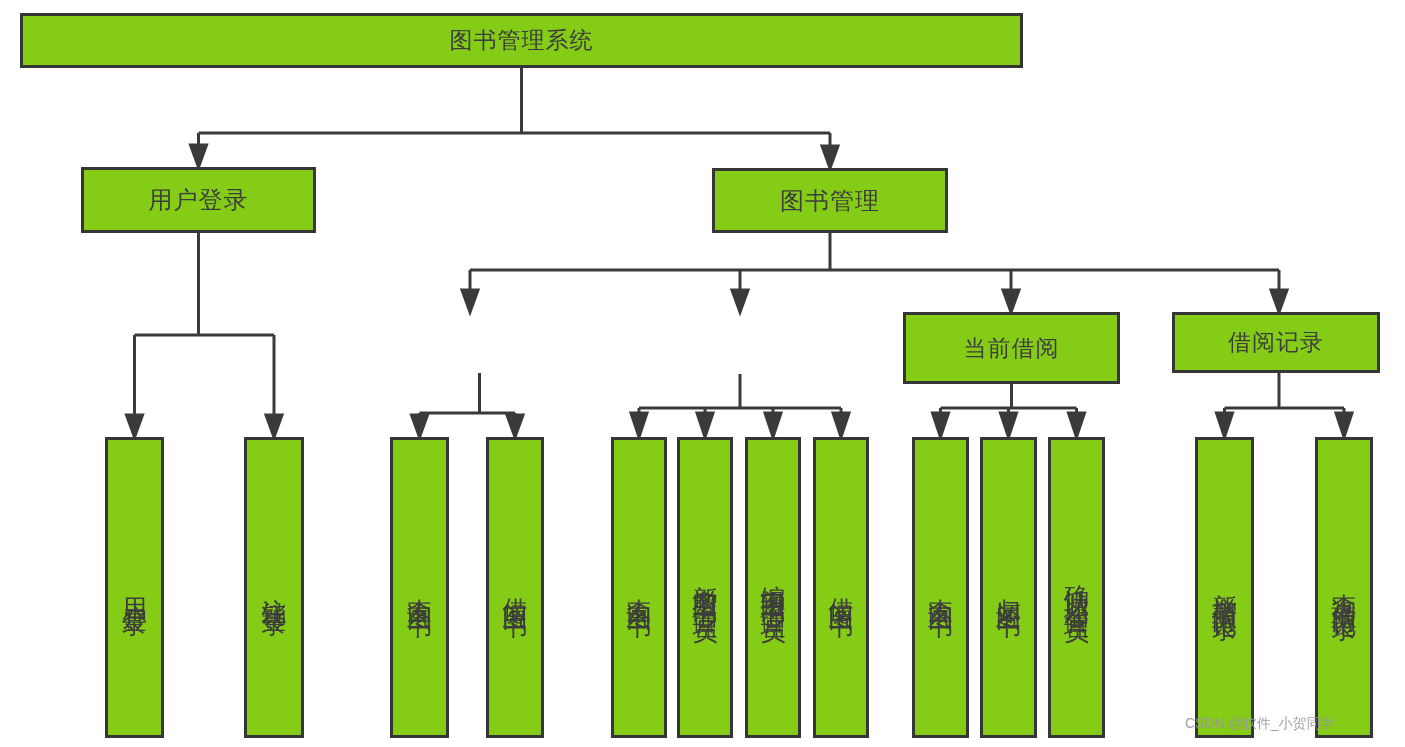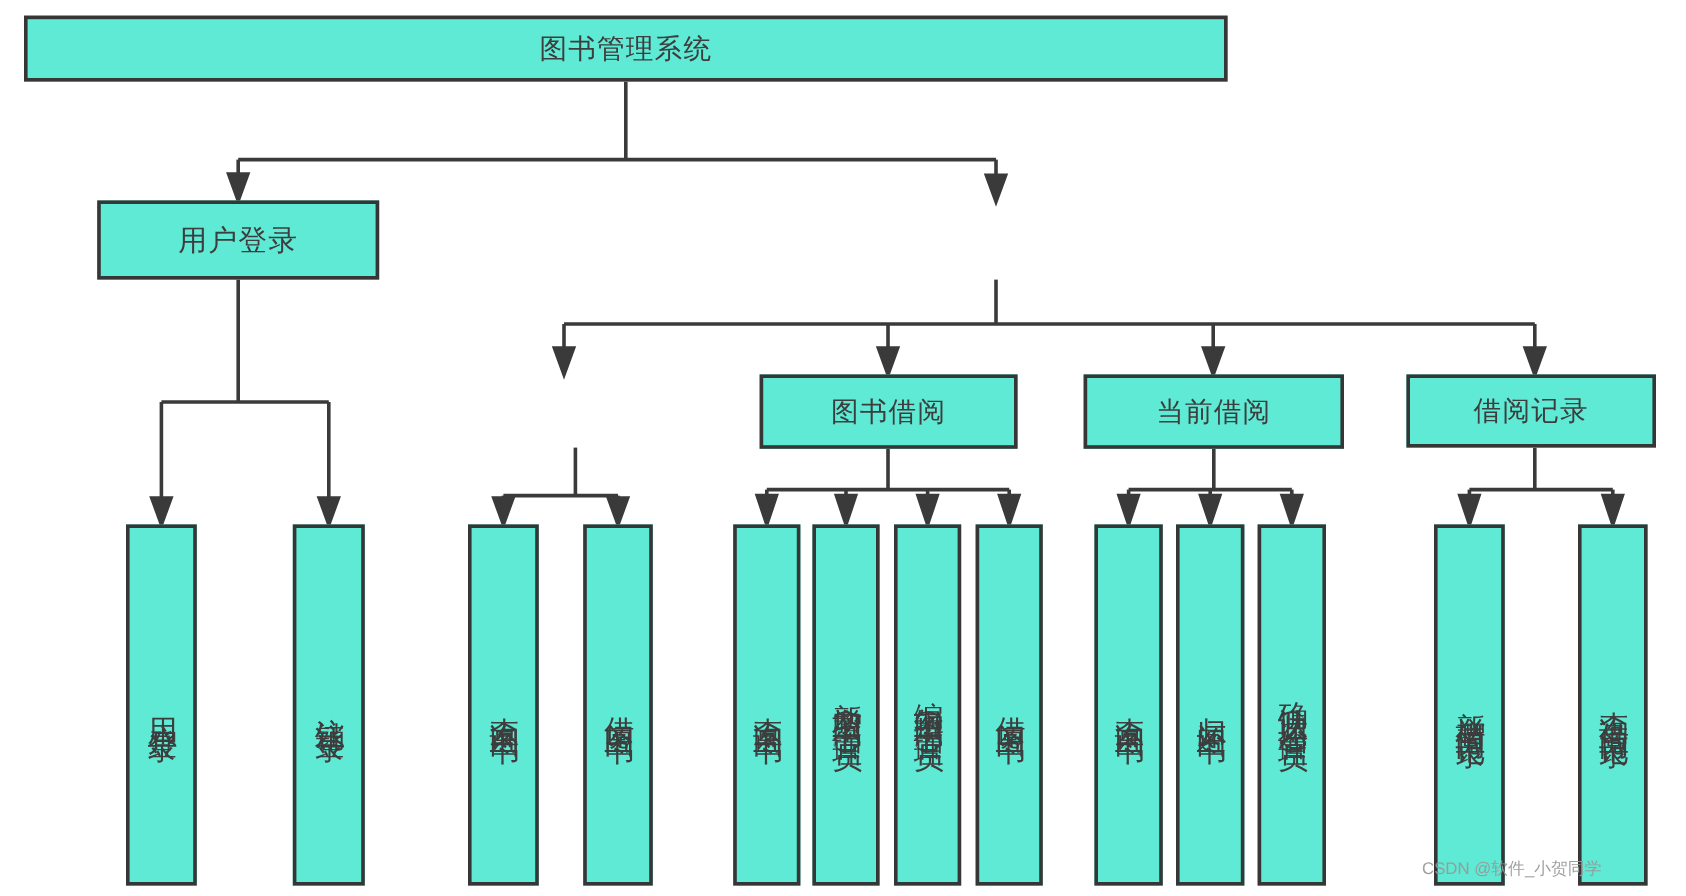--- a/index.html
+++ b/index.html
@@ -20,21 +20,21 @@
   svg.connectors {
     position: absolute;
     left: 0; top: 0;
     width: 1405px;
     height: 747px;
     z-index: 1;
   }
   .box {
     position: absolute;
     box-sizing: border-box;
-    background: #5eead4;
+    background: #84cc16;
     border: 3px solid #363636;
     display: flex;
     align-items: center;
     justify-content: center;
     color: #3d3d3d;
     z-index: 2;
   }
   .box.h1 { font-size: 23px; letter-spacing: 1px; }
   .box.h2 { font-size: 24px; letter-spacing: 1px; }
   .box.h3 { font-size: 23px; letter-spacing: 1px; }
@@ -135,23 +135,23 @@
         <polygon points="1216.5,413 1232.5,413 1224.5,437"></polygon>
         <path d="M1344,408 V415" fill="none"></path>
         <polygon points="1336,413 1352,413 1344,437"></polygon>
       </g>
     </g>
   </svg>
 
   <div class="box h1" style="left:20px; top:13px; width:1003px; height:55px;">图书管理系统</div>
 
   <div class="box h2" style="left:81px; top:167px; width:235px; height:66px;">用户登录</div>
+  <div class="box h2" style="left:712px; top:168px; width:236px; height:65px;">图书管理</div>
 
-  <div class="box h3" style="left:633px; top:312px; width:215px; height:62px;">图书借阅</div>
-  <div class="box h3" style="left:903px; top:312px; width:217px; height:62px;">当前借阅</div>
+  <div class="box h3" style="left:903px; top:312px; width:217px; height:72px;">当前借阅</div>
   <div class="box h3" style="left:1172px; top:312px; width:208px; height:61px;">借阅记录</div>
 
   <div class="box leaf" style="left:105px; top:437px; width:59px; height:301px;">
     <span>用户登录</span>
   </div>
   <div class="box leaf" style="left:244px; top:437px; width:60px; height:301px;">
     <span>注销登录</span>
   </div>
 
   <div class="box leaf" style="left:390px; top:437px; width:59px; height:301px;">

